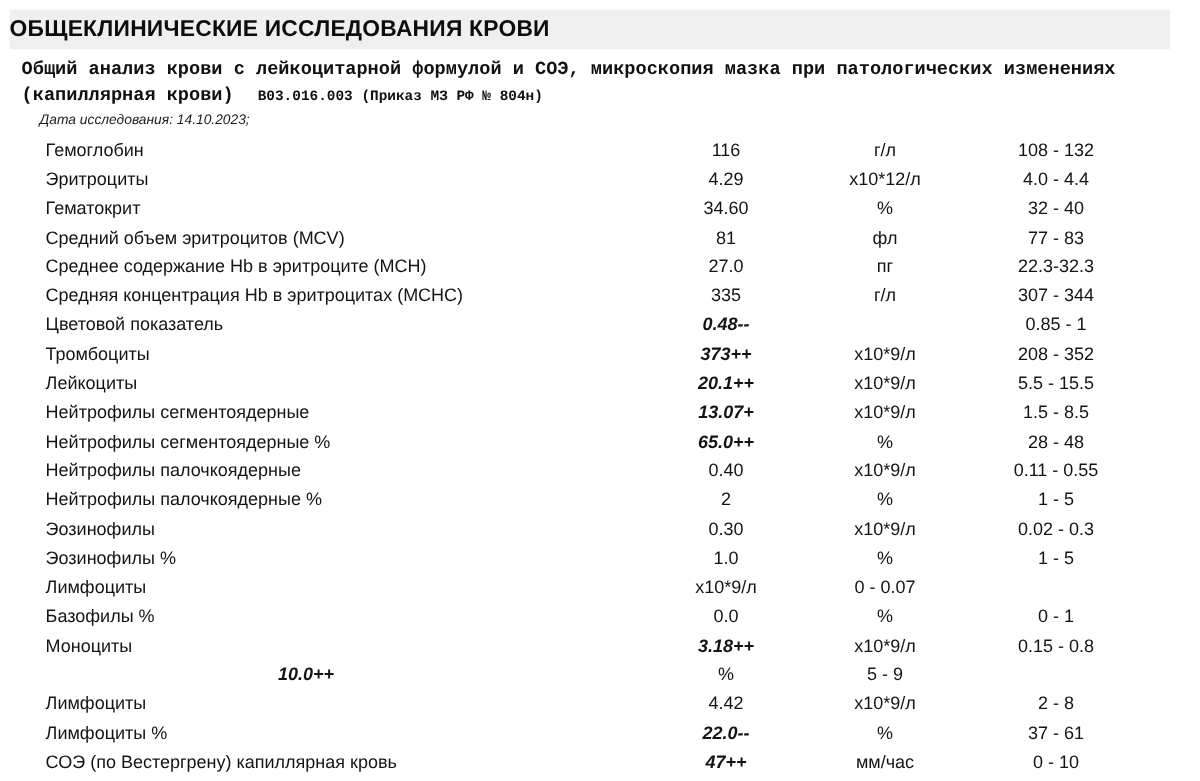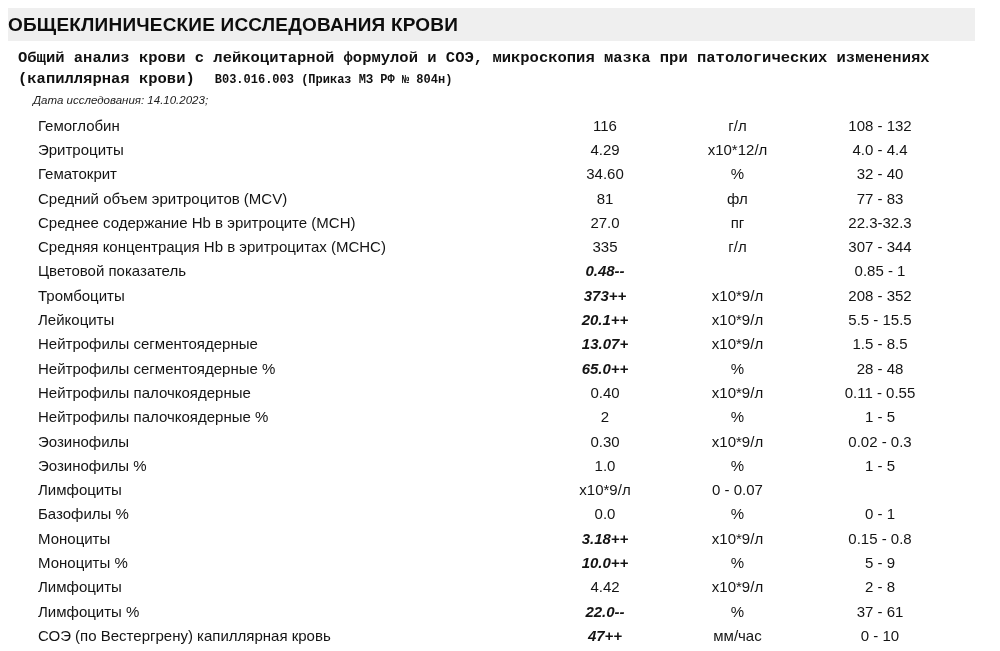--- a/index.html
+++ b/index.html
@@ -198,21 +198,20 @@
         <div class="cell unit">%</div>
         <div class="cell range">0 - 1</div>
       </div>
       <div class="row">
         <div class="cell name">Моноциты</div>
         <div class="cell value flagged">3.18++</div>
         <div class="cell unit">х10*9/л</div>
         <div class="cell range">0.15 - 0.8</div>
       </div>
       <div class="row">
-        <div class="cell name">Моноциты %</div>
         <div class="cell value flagged">10.0++</div>
         <div class="cell unit">%</div>
         <div class="cell range">5 - 9</div>
       </div>
       <div class="row">
         <div class="cell name">Лимфоциты</div>
         <div class="cell value">4.42</div>
         <div class="cell unit">х10*9/л</div>
         <div class="cell range">2 - 8</div>
       </div>

